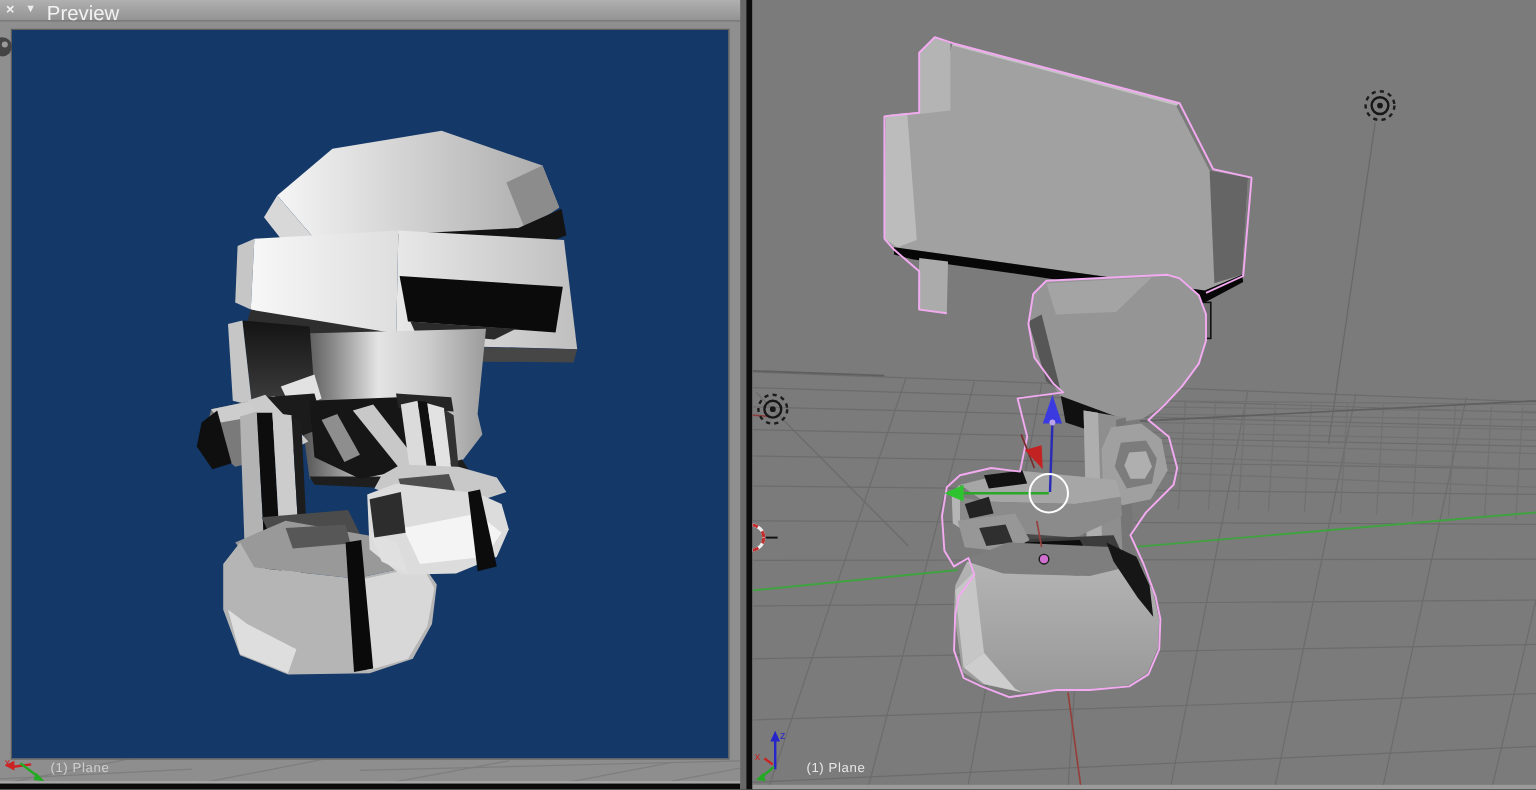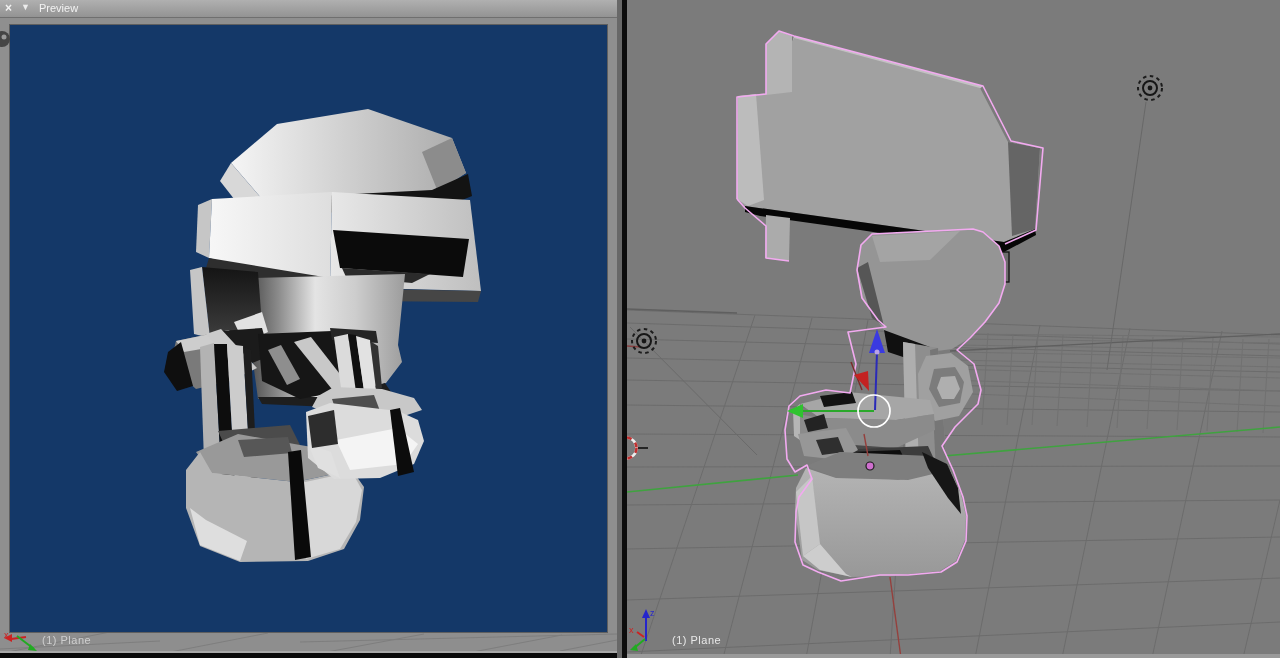--- a/index.html
+++ b/index.html
@@ -10,21 +10,21 @@
   #left-area{left:0;top:0;width:617px;height:658px;background:#8e8e8e;overflow:hidden;}
   #left-bottom-hl{left:0;top:651px;width:617px;height:2px;background:#a8a8a8;}
   #left-bottom-black{left:0;top:653px;width:617px;height:5px;background:#0a0a0a;}
   #left-label{left:42px;top:634px;font-size:11px;color:#cfcfcf;letter-spacing:.5px;}
   
   #preview-panel{left:0;top:0;width:617px;height:633px;}
   #panel-header{left:0;top:0;width:617px;height:17px;
      background:linear-gradient(#b0b0b0,#939393);border-bottom:1px solid #6f6f6f;}
   #panel-close{left:5px;top:1px;font-size:12px;font-weight:bold;color:#f2f2f2;cursor:default;}
   #panel-collapse{left:21px;top:2px;font-size:9px;color:#ececec;cursor:default;}
-  #panel-title{left:39px;top:2px;font-size:11px;color:#f2f2f2;}
+  #panel-title{left:39px;top:2px;font-size:17px;color:#f2f2f2;}
   #panel-body{left:0;top:18px;width:617px;height:615px;background:#8f8f8f;border-right:1px solid #7a7a7a;}
   #preview-canvas{left:10px;top:7px;width:597px;height:607px;background:#143868;outline:1px solid #5f5f5f;}
   
   #divider-a{left:617px;top:0;width:5px;height:658px;background:#686868;}
   #divider-b{left:622px;top:0;width:5px;height:658px;background:#0c0c0c;}
   
   #right-area{left:627px;top:0;width:653px;height:658px;background:#7b7b7b;overflow:hidden;}
   #right-label{left:45px;top:634px;font-size:11px;color:#e8e8e8;letter-spacing:.5px;}
   svg{display:block;}
   text{font-family:"Liberation Sans","DejaVu Sans",sans-serif;}

